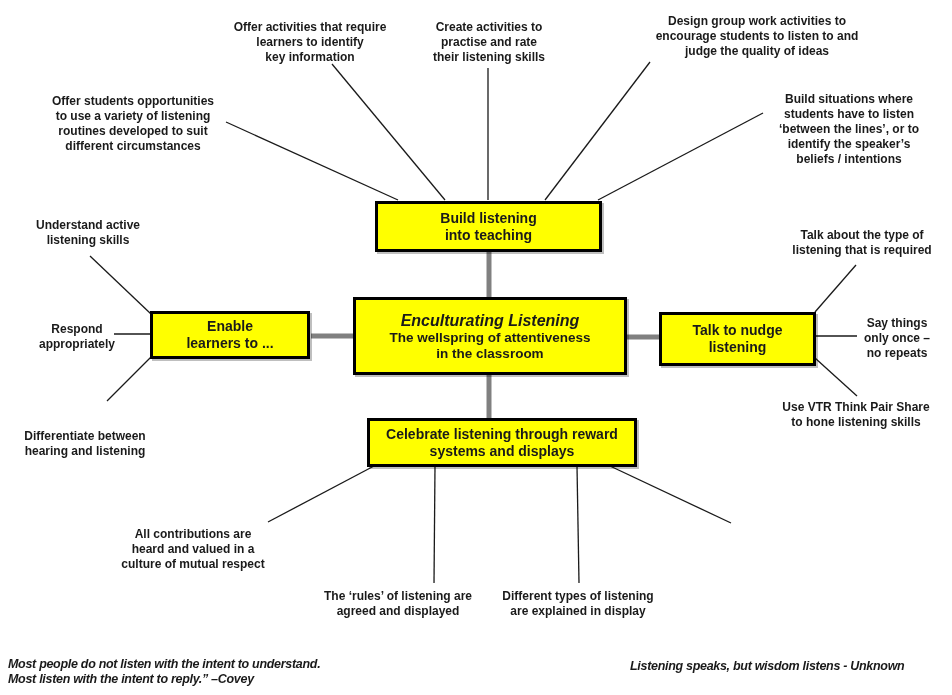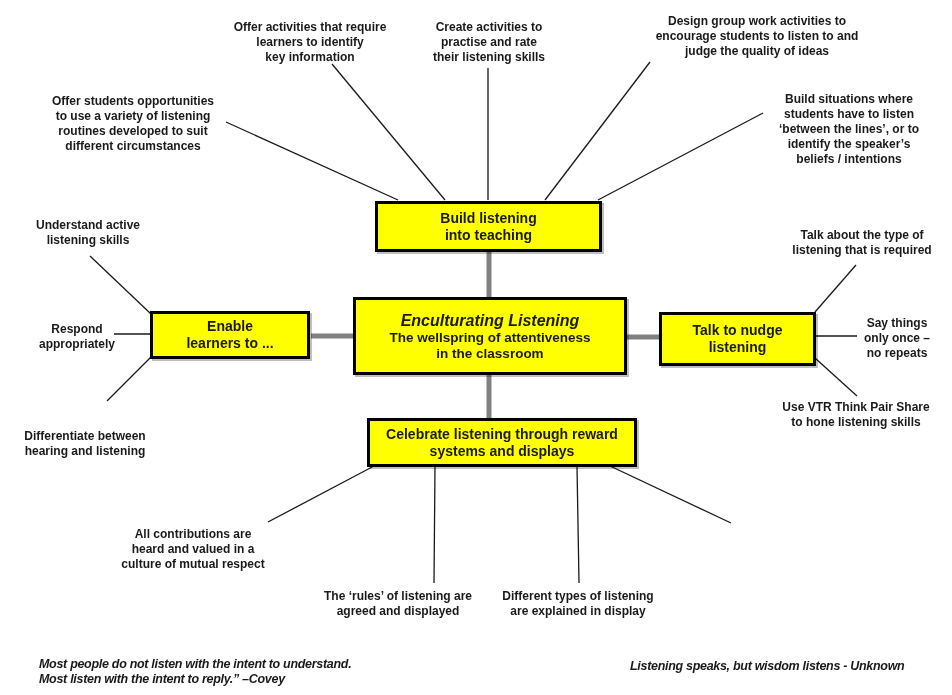--- a/index.html
+++ b/index.html
@@ -122,17 +122,17 @@
   <div class="note" style="left:761px;top:400px;width:190px;">Use VTR Think Pair Share
 to hone listening skills</div>
   <div class="note" style="left:88px;top:527px;width:210px;">All contributions are
 heard and valued in a
 culture of mutual respect</div>
   <div class="note" style="left:298px;top:589px;width:200px;">The ‘rules’ of listening are
 agreed and displayed</div>
   <div class="note" style="left:478px;top:589px;width:200px;">Different types of listening
 are explained in display</div>
 
-  <div class="quote" style="left:8px;top:657px;width:400px;margin-left:31px;">Most people do not listen with the intent to understand.
+  <div class="quote" style="left:8px;top:657px;width:400px;">Most people do not listen with the intent to understand.
 Most listen with the intent to reply.” –Covey</div>
   <div class="quote" style="left:630px;top:659px;width:310px;">Listening speaks, but wisdom listens - Unknown</div>
 
 </div>
 
 </body></html>

